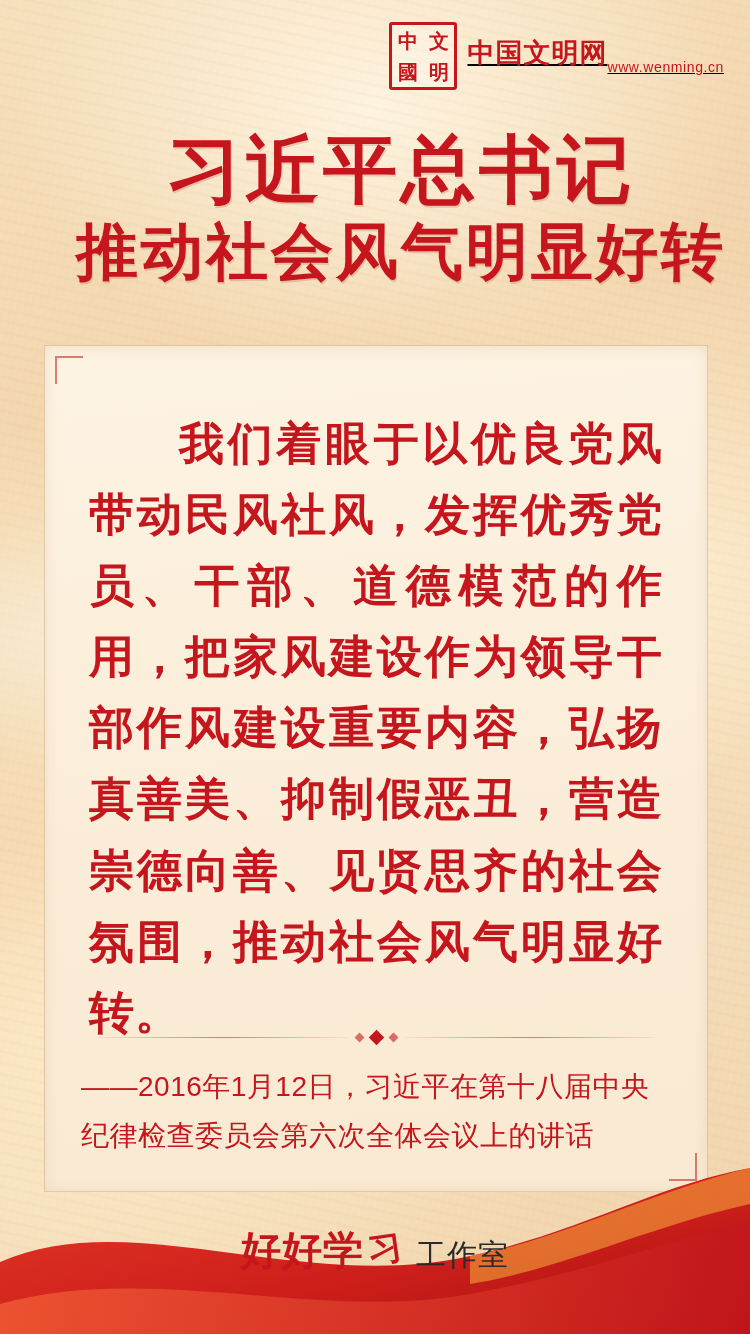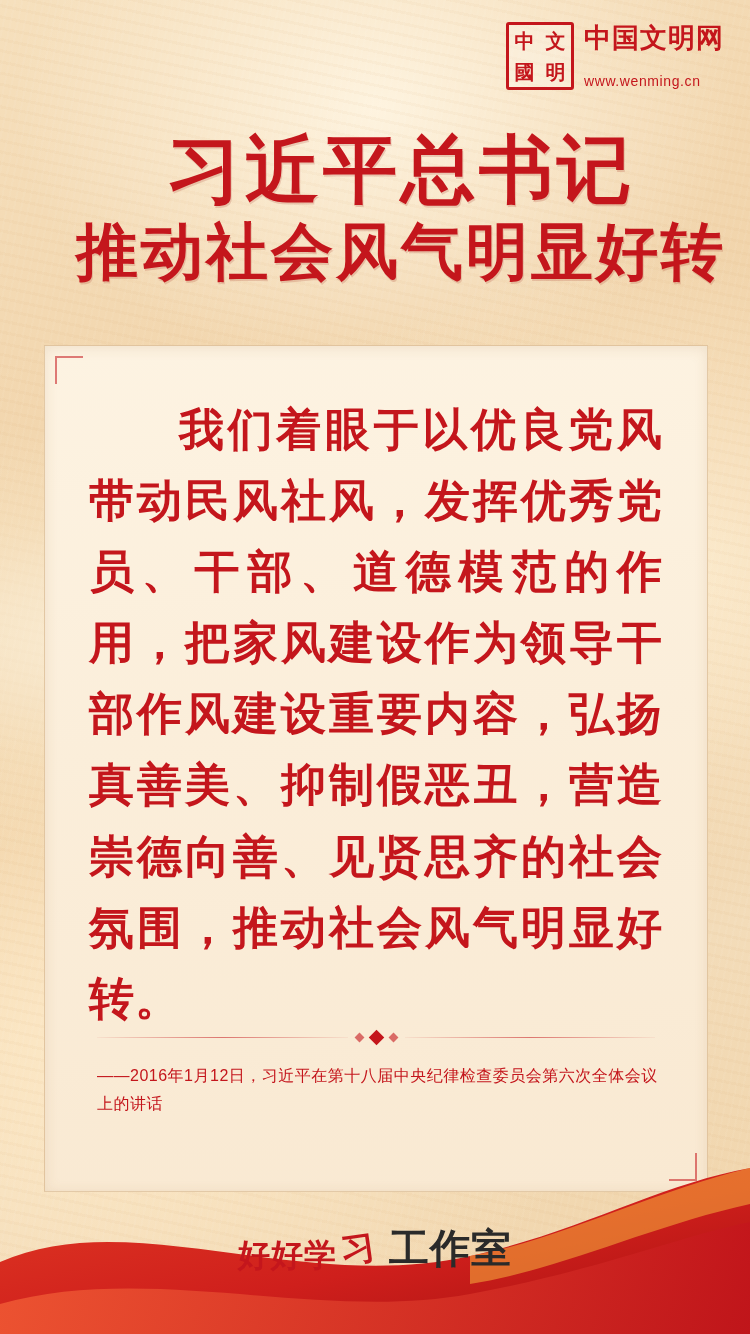--- a/index.html
+++ b/index.html
@@ -60,21 +60,21 @@
     font-weight: bold;
     background: rgba(255,255,255,0.25);
   }
   .seal span {
     display: flex;
     align-items: center;
     justify-content: center;
     font-size: 20px;
     line-height: 1;
   }
-  .logo-text { display: flex; flex-direction: column; justify-content: center; }
+  .logo-text { display: flex; justify-content: center; text-decoration: underline; }
   .logo-main {
     color: #c4161c;
     font-size: 27px;
     font-weight: bold;
     letter-spacing: 1px;
     line-height: 1.1;
     font-family: "DejaVu Sans", sans-serif;
   }
   .logo-url {
     color: #c4161c;
@@ -128,21 +128,21 @@
     content: "";
     position: absolute;
     width: 26px;
     height: 26px;
     border: 2px solid rgba(196,22,28,0.55);
   }
   .card::before { left: 10px; top: 10px; border-right: none; border-bottom: none; }
   .card::after { right: 10px; bottom: 10px; border-left: none; border-top: none; }
 
   .quote {
-    padding: 48px 44px 0 44px;
+    padding: 62px 44px 0 44px;
     color: #c4161c;
     font-family: "DejaVu Serif", serif;
     font-weight: bold;
     font-size: 45px;
     line-height: 1.58;
     letter-spacing: 1px;
     text-indent: 2em;
     text-align: justify;
   }
 
@@ -163,26 +163,26 @@
   .divider .diamond {
     width: 11px;
     height: 11px;
     background: #c4161c;
     transform: rotate(45deg);
   }
   .divider .diamond.small { width: 7px; height: 7px; background: rgba(196,22,28,0.6); }
 
   .source {
     position: absolute;
-    left: 52px;
+    left: 36px;
     right: 48px;
     top: 716px;
     color: #c4161c;
     font-family: "Liberation Sans", sans-serif;
-    font-size: 16px;
+    font-size: 28px;
     line-height: 1.75;
     letter-spacing: 0.5px;
   }
 
   
   .wave {
     position: absolute;
     left: 0;
     bottom: 0;
     width: 750px;
@@ -196,36 +196,36 @@
     text-align: center;
     display: flex;
     align-items: flex-end;
     justify-content: center;
     gap: 4px;
   }
   .brand-red {
     color: #c4161c;
     font-family: "DejaVu Serif", serif;
     font-weight: bold;
-    font-size: 32px;
+    font-size: 40px;
     letter-spacing: 1px;
   }
   .brand-xi {
     color: #c4161c;
     font-family: "DejaVu Serif", serif;
     font-weight: bold;
     font-size: 34px;
     transform: translateY(-6px) rotate(-8deg);
     display: inline-block;
   }
   .brand-dark {
     color: #2a2a2a;
     font-family: "DejaVu Sans", sans-serif;
-    font-weight: bold;
-    font-size: 40px;
+    font-weight: normal;
+    font-size: 30px;
     letter-spacing: 1px;
     padding-bottom: 2px;
     margin-left: 10px;
   }
 </style>
 </head>
 <body>
 
 <div class="poster">
   <div class="texture"></div>

